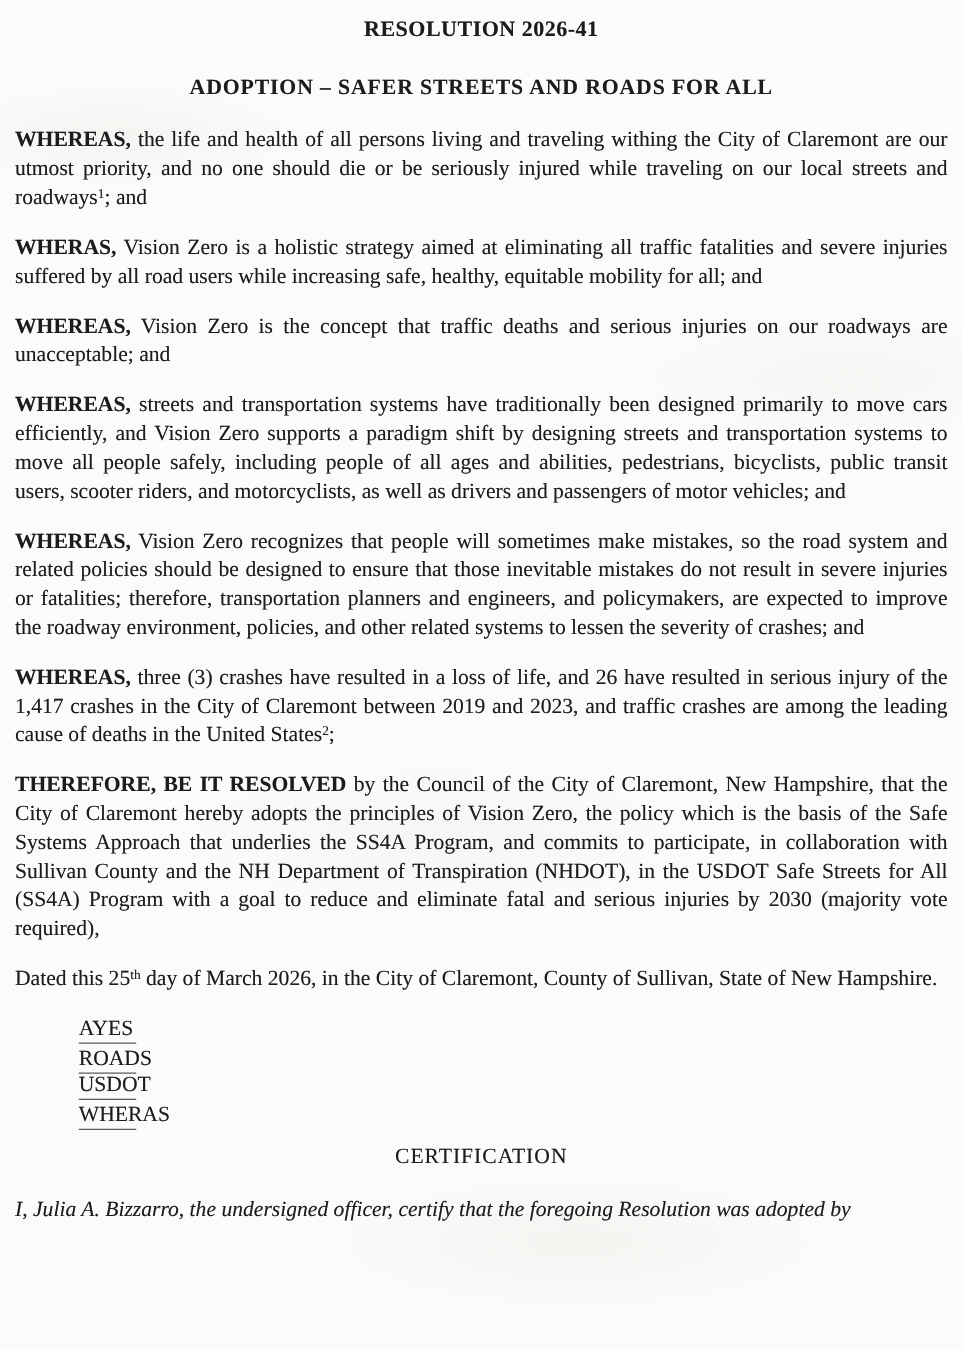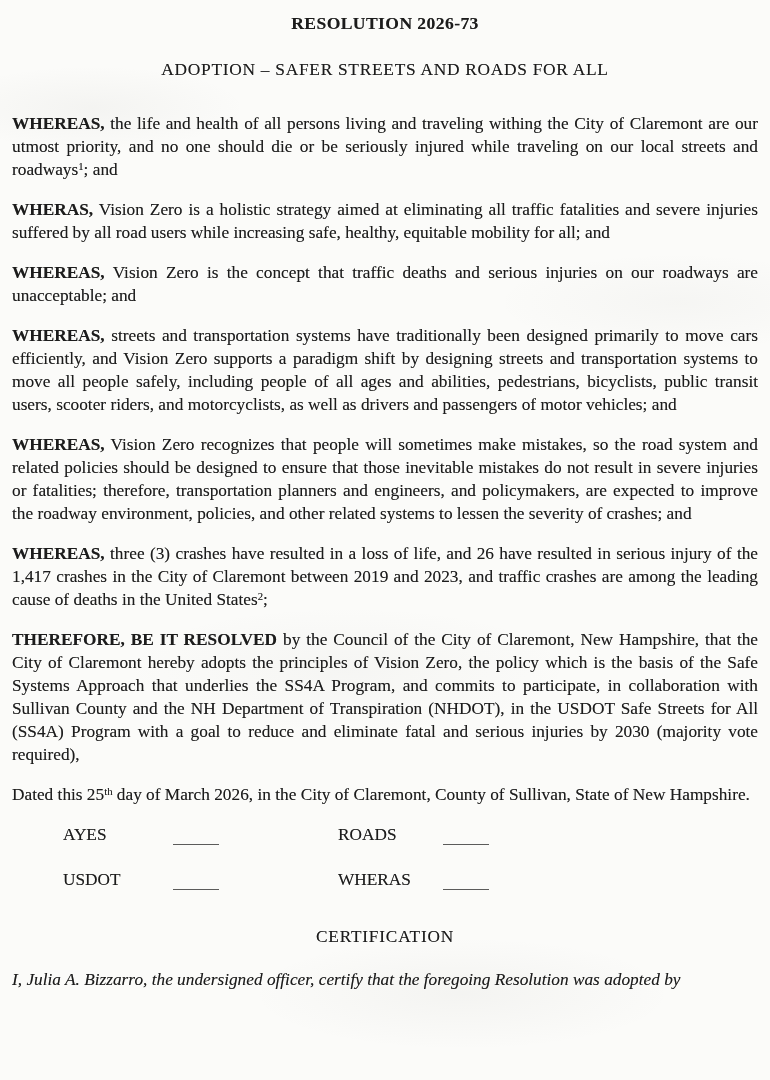--- a/index.html
+++ b/index.html
@@ -28,25 +28,25 @@
   .doc-title {
     text-align: center;
     font-weight: bold;
     font-size: 17.6px;
     line-height: 22px;
     letter-spacing: 0.4px;
     margin: 0 0 24px 0;
   }
   .doc-subtitle {
     text-align: center;
-    font-weight: normal;
+    font-weight: bold;
     font-size: 17.4px;
     line-height: 22px;
     letter-spacing: 0.7px;
-    margin: 0 0 32px 0;
+    margin: 0 0 20px 0;
   }
   .paragraphs p {
     margin: 0 0 17px 0;
     text-align: justify;
   }
   .paragraphs b { font-weight: bold; margin-top: 17px; }
   sup {
     font-size: 0.62em;
     line-height: 0;
     position: relative;
@@ -54,20 +54,21 @@
     vertical-align: baseline;
   }
   .votes {
     margin-top: 17px;
     padding-left: 51px;
   }
   .vote-row {
     display: flex;
     align-items: flex-start;
     height: 45px;
+    flex-direction: column;
   }
   .vote-label { width: 110px; }
   .vote-label.second { width: 105px; }
   .vote-line {
     display: inline-block;
     width: 46px;
     height: 21px;
     border-bottom: 1.6px solid #5b5b5b;
   }
   .vote-spacer { width: 119px; }
@@ -80,21 +81,21 @@
     margin: 20px 0 0 0;
     text-align: left;
     font-style: italic;
   }
 </style>
 </head>
 <body style="--paper: #fbfbf9; --ink: #1c1c1c;">
 
 <div class="page">
 
-  <div class="doc-title">RESOLUTION 2026-73</div>
+  <div class="doc-title">RESOLUTION 2026-41</div>
 
   <div class="doc-subtitle">ADOPTION – SAFER STREETS AND ROADS FOR ALL</div>
 
   <div class="paragraphs">
       <p><b>WHEREAS,</b><span> the life and health of all persons living and traveling withing the City of Claremont are our utmost priority, and no one should die or be seriously injured while traveling on our local streets and roadways</span><sup>1</sup><span>; and</span></p>
       <p><b>WHERAS,</b><span> Vision Zero is a holistic strategy aimed at eliminating all traffic fatalities and severe injuries suffered by all road users while increasing safe, healthy, equitable mobility for all; and</span></p>
       <p><b>WHEREAS,</b><span> Vision Zero is the concept that traffic deaths and serious injuries on our roadways are unacceptable; and</span></p>
       <p><b>WHEREAS,</b><span> streets and transportation systems have traditionally been designed primarily to move cars efficiently, and Vision Zero supports a paradigm shift by designing streets and transportation systems to move all people safely, including people of all ages and abilities, pedestrians, bicyclists, public transit users, scooter riders, and motorcyclists, as well as drivers and passengers of motor vehicles; and</span></p>
       <p><b>WHEREAS,</b><span> Vision Zero recognizes that people will sometimes make mistakes, so the road system and related policies should be designed to ensure that those inevitable mistakes do not result in severe injuries or fatalities; therefore, transportation planners and engineers, and policymakers, are expected to improve the roadway environment, policies, and other related systems to lessen the severity of crashes; and</span></p>
       <p><b>WHEREAS,</b><span> three (3) crashes have resulted in a loss of life, and 26 have resulted in serious injury of the 1,417 crashes in the City of Claremont between 2019 and 2023, and traffic crashes are among the leading cause of deaths in the United States</span><sup>2</sup><span>;</span></p>

